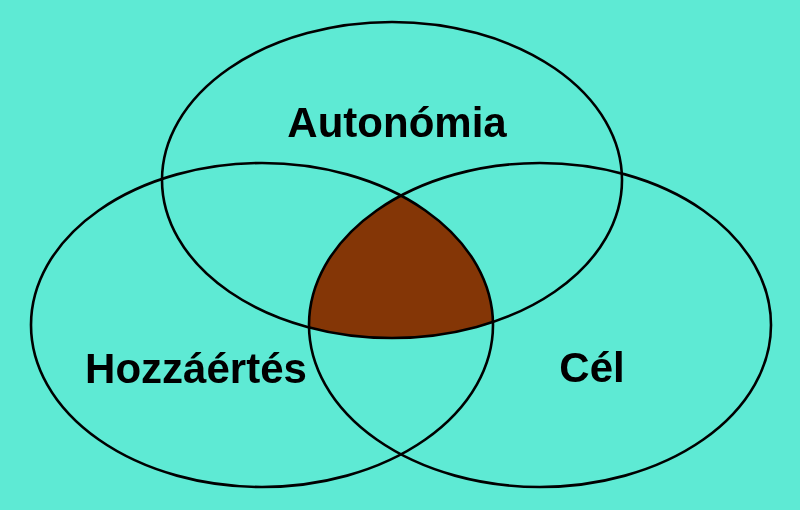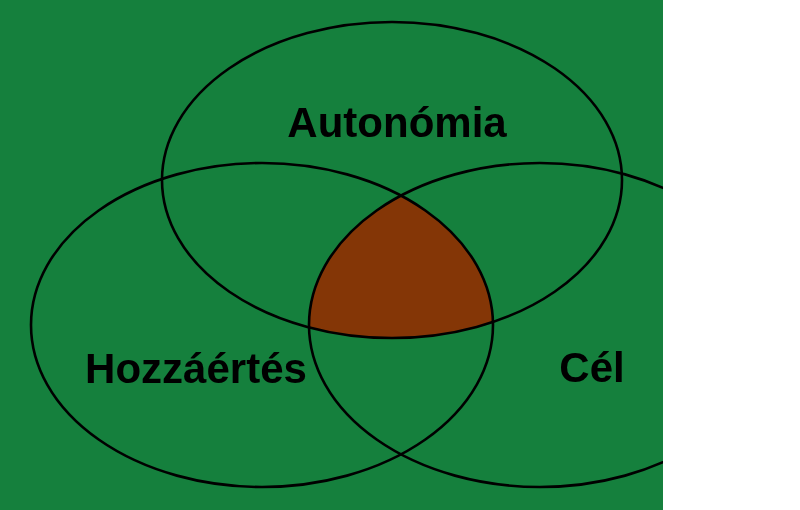--- a/index.html
+++ b/index.html
@@ -2,23 +2,23 @@
 <html><head>
 <meta charset="utf-8">
 <style>
   html, body {
     margin: 0;
     padding: 0;
     background: #ffffff;
   }
   .stage {
     position: relative;
-    width: 663px;
+    width: 800px;
     height: 510px;
-    background: #15803d;
+    background: #5eead4;
     overflow: hidden;
     font-family: "Liberation Sans", sans-serif;
   }
   svg.venn {
     display: block;
     width: 800px;
     height: 510px;
   }
   .venn-outline {
     fill: none;

